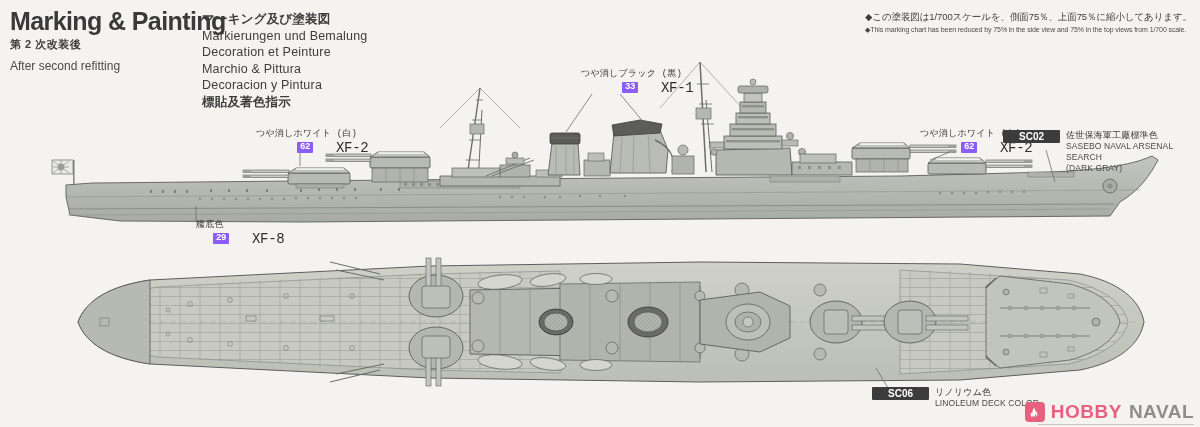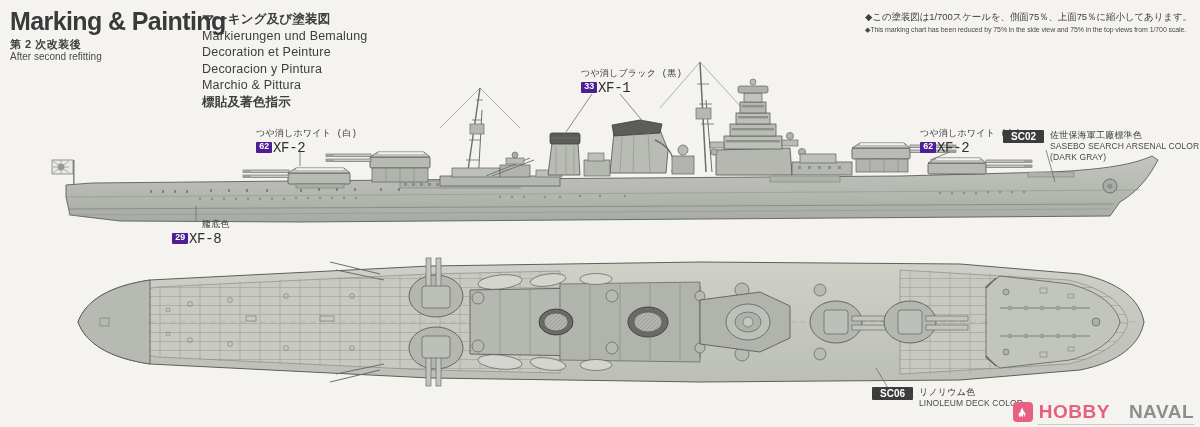--- a/index.html
+++ b/index.html
@@ -14,58 +14,58 @@
   }
   #sheet{position:absolute;inset:0;overflow:hidden;background:#f4f3f0;}
 
   
   .hdr-left{position:absolute;left:10px;top:8px;width:200px;}
   .hdr-title{
     font-size:25px;font-weight:bold;letter-spacing:-0.6px;
     color:#3a3a3a;line-height:1.05;white-space:nowrap;
   }
   .hdr-sub-jp{font-size:11px;color:#3f3f3f;margin-top:4px;line-height:1.2;letter-spacing:.5px;font-weight:bold;}
-  .hdr-sub-en{font-size:10px;color:#4a4a4a;line-height:1.2;}
+  .hdr-sub-en{font-size:12px;color:#4a4a4a;line-height:1.2;margin-top:8px;}
 
   .hdr-langs{position:absolute;left:202px;top:11px;line-height:1.32;}
   .hdr-langs div{font-size:12.5px;color:#3d3d3d;letter-spacing:.2px;white-space:nowrap;}
   .hdr-langs .jp{font-weight:bold;font-size:12.5px;}
 
   .notes{position:absolute;right:8px;top:11px;text-align:left;}
   .notes .n1{font-size:9.5px;color:#3d3d3d;white-space:nowrap;letter-spacing:-0.1px;}
   .notes .n2{font-size:7px;color:#4a4a4a;white-space:nowrap;margin-top:2px;letter-spacing:-0.1px;}
 
   
   .callout{position:absolute;white-space:nowrap;font-family:Liberation Mono, monospace;}
   .callout .jp{font-size:9px;color:#3a3a3a;letter-spacing:.2px;line-height:1.1;}
   .callout .code{display:flex;align-items:center;gap:1px;margin-top:1px;}
   .numbox{
-    display:inline-block;background:#4c1d95;color:#fff;
+    display:inline-block;background:#8b5cf6;color:#fff;
     font-size:9px;font-weight:bold;line-height:11px;
     padding:0 2px;min-width:12px;text-align:center;
-    border-radius:1px;letter-spacing:-0.5px;
+    border-radius:1px;letter-spacing:-0.5px;margin-left:41px;
   }
-  .paintname{font-size:14px;color:#2e2e2e;letter-spacing:-0.3px;line-height:14px;}
+  .paintname{font-size:14px;color:#2e2e2e;letter-spacing:-0.3px;line-height:14px;padding-left:22px;}
 
   .scbox{
     display:inline-block;background:#3c3c3c;color:#fff;
     font-size:10px;font-weight:bold;line-height:13px;
-    padding:0 8px;letter-spacing:0px;border-radius:1px;
+    padding:0 16px;letter-spacing:0px;border-radius:1px;
   }
   .sc-wrap{position:absolute;display:flex;align-items:flex-start;gap:6px;}
   .sc-text .jp{font-size:9px;color:#3a3a3a;line-height:1.25;letter-spacing:.2px;}
   .sc-text .en{font-size:8.5px;color:#4a4a4a;line-height:1.3;letter-spacing:.1px;}
 
   
   .hs{position:absolute;right:6px;bottom:4px;display:flex;align-items:center;gap:6px;}
   .hs-icon{
     width:20px;height:20px;border-radius:4px;background:#e8607f;
     display:flex;align-items:center;justify-content:center;
   }
-  .hs-word{display:flex;align-items:baseline;gap:19px;justify-content:center;}
+  .hs-word{display:flex;align-items:baseline;gap:7px;justify-content:center;}
   .hs-hobby{font-size:19px;font-weight:bold;color:#e8607f;letter-spacing:0.5px;}
   .hs-search{font-size:19px;font-weight:bold;color:#8e8e8e;letter-spacing:0.5px;}
   .hs-rule{position:absolute;right:6px;bottom:2px;width:156px;height:1px;background:#c9c9c9;}
 
   svg{display:block;}
   .shipsvg{position:absolute;left:0;top:0;}
 </style>
 </head>
 <body>
 
@@ -74,22 +74,22 @@
   <div class="hdr-left">
     <div class="hdr-title">Marking &amp; Painting</div>
     <div class="hdr-sub-jp">第 2 次改装後</div>
     <div class="hdr-sub-en">After second refitting</div>
   </div>
 
   <div class="hdr-langs">
     <div class="jp">マーキング及び塗装図</div>
     <div>Markierungen und Bemalung</div>
     <div>Decoration et Peinture</div>
+    <div>Marchio &amp; Pittura</div>
     <div>Decoracion y Pintura</div>
-    <div>Marchio &amp; Pittura</div>
     <div class="jp">標貼及著色指示</div>
   </div>
 
   <div class="notes">
     <div class="n1">◆この塗装図は1/700スケールを、側面75％、上面75％に縮小してあります。</div>
     <div class="n2">◆This marking chart has been reduced by 75% in the side view and 75% in the top  views from 1/700 scale.</div>
   </div>
 
   <svg class="shipsvg" width="1200" height="427" viewBox="0 0 1200 427">
     <defs>
@@ -614,32 +614,32 @@
 
   <div class="callout" style="left:920px;top:130px;">
     <div class="jp">つや消しホワイト (白)</div>
     <div class="code">
       <span class="numbox">62</span>
       <span class="paintname">XF-2</span>
     </div>
   </div>
 
   <div class="callout" style="left:172px;top:221px;">
-    <div class="jp" style="margin-left:30px;">艦底色</div>
+    <div class="jp" style="margin-left:24px;">艦底色</div>
     <div class="code">
       <span class="numbox">29</span>
       <span class="paintname">XF-8</span>
     </div>
   </div>
 
   <div class="sc-wrap" style="left:1003px;top:130px;">
     <span class="scbox">SC02</span>
     <span class="sc-text">
       <div class="jp">佐世保海軍工廠標準色</div>
-      <div class="en">SASEBO SEARCH ARSENAL COLOR</div>
+      <div class="en">SASEBO NAVAL ARSENAL SEARCH</div>
       <div class="en">(DARK GRAY)</div>
     </span>
   </div>
 
   <div class="sc-wrap" style="left:872px;top:387px;">
     <span class="scbox">SC06</span>
     <span class="sc-text">
       <div class="jp">リノリウム色</div>
       <div class="en">LINOLEUM DECK COLOR</div>
     </span>

